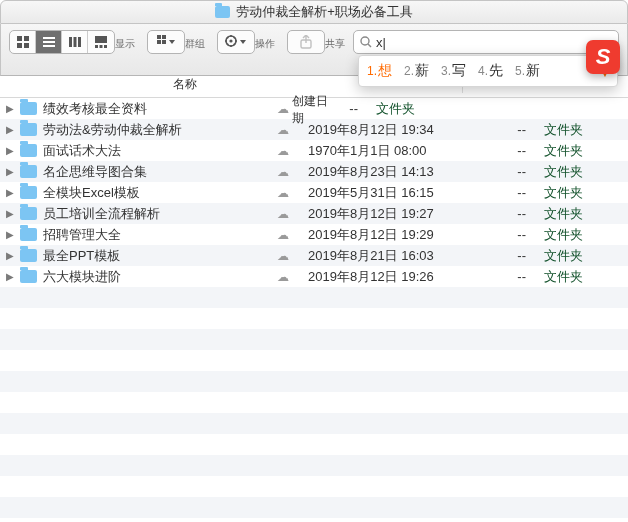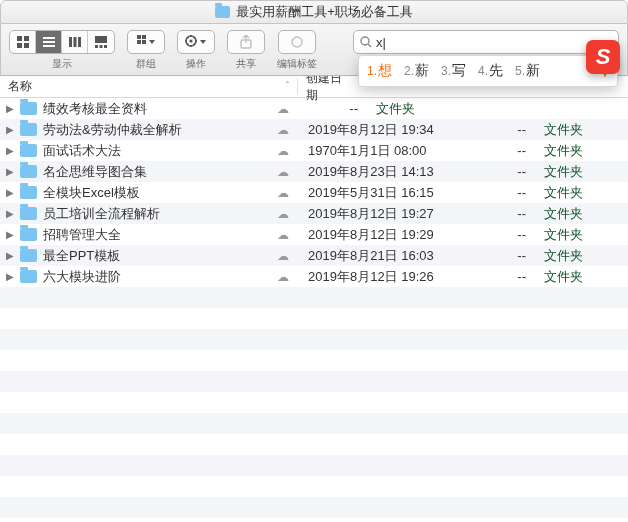--- a/index.html
+++ b/index.html
@@ -1,32 +1,32 @@
 <!DOCTYPE html>
 <html><head>
 <meta charset="utf-8">
 <style>
 * { margin: 0; padding: 0; box-sizing: border-box; font-family: -apple-system, "Helvetica Neue", Arial, sans-serif; }
 body { background: #fff; width: 628px; height: 522px; overflow: hidden; font-size: 13px; color: #333; }
 .window-title { height: 24px; display: flex; align-items: center; justify-content: center; background: linear-gradient(#f7f7f7,#eaeaea); border: 1px solid #c4c4c4; border-radius: 6px 6px 0 0; }
 .window-title .fico { width: 15px; height: 12px; background: #7cc5f3; border-radius: 2px; margin-right: 6px; position: relative; }
 .window-title .fico::before { content:""; position:absolute; top:-3px; left:0; width:7px; height:3px; background:#7cc5f3; border-radius:1px 1px 0 0; }
 .toolbar { height: 52px; background: linear-gradient(#f6f6f6,#e8e8e8); border-left:1px solid #c4c4c4; border-right:1px solid #c4c4c4; border-bottom:1px solid #b6b6b6; display:flex; align-items:flex-start; padding: 6px 8px 0 8px; gap: 12px; position:relative; }
-.seggroup { display:flex; flex-direction:column; align-items:center; }
+.seggroup { display:flex; flex-direction:row; align-items:center; }
 .segbtns { display:flex; height:24px; border:1px solid #b4b4b4; border-radius:5px; overflow:hidden; background:#fcfcfc; }
 .segbtn { width:26px; display:flex; align-items:center; justify-content:center; border-right:1px solid #ccc; color:#555; }
 .segbtn:last-child { border-right:none; }
 .segbtn.active { background:#6f6f6f; color:#fff; }
 .singlebtn { width:38px; height:24px; border:1px solid #b4b4b4; border-radius:5px; background:#fcfcfc; display:flex; align-items:center; justify-content:center; color:#555; }
 .singlebtn.dis { color:#c0c0c0; }
 .cap { font-size:10px; color:#6b6b6b; margin-top:3px; }
 .toolbar .search { position:absolute; right:8px; top:6px; }
 .searchbox { width:266px; height:24px; border:1px solid #b4b4b4; border-radius:5px; background:#fff; display:flex; align-items:center; padding:0 6px; font-size:13px; color:#333; }
 .searchbox .mag { color:#8a8a8a; margin-right:4px; font-size:12px; }
-.headerrow { height:22px; background:#fff; border-bottom:1px solid #d8d8d8; display:flex; align-items:center; font-size:12px; color:#333; }
+.headerrow { height:22px; background:#fff; border-bottom:1px solid #d8d8d8; display:flex; align-items:center; font-size:12px; color:#333;flex-direction:column; }
 .headerrow .col { padding:0 8px; }
 .colname { width:298px; border-right:1px solid #e0e0e0; display:flex; align-items:center; justify-content:space-between; }
 .coldate { width:60px; }
 .rows { height: calc(522px - 24px - 52px - 22px); overflow:hidden; }
 .row { height:21px; display:flex; align-items:center; font-size:13px; }
 .row:nth-child(even){ background:#f3f5f8; }
 .cell-name { width:298px; display:flex; align-items:center; padding-left:6px; gap:6px; }
 .tri { width:8px; color:#7a7a7a; font-size:10px; }
 .fico2 { width:17px; height:13px; background:#7cc5f3; border-radius:2px; position:relative; flex-shrink:0; }
 .fico2::before { content:""; position:absolute; top:-3px; left:0; width:8px; height:3px; background:#7cc5f3; border-radius:1px 1px 0 0; }
@@ -41,21 +41,21 @@
 .ime .cand:first-child .t { color:#ff6a00; }
 .ime .arrows { margin-left:auto; display:flex; flex-direction:column; font-size:8px; color:#bbb; line-height:8px; }
 .ime-logo { position:absolute; top:40px; right:8px; width:34px; height:34px; background:#ef3b2f; border-radius:7px; display:flex; align-items:center; justify-content:center; color:#fff; font-weight:bold; font-style:italic; font-size:22px; box-shadow:0 3px 8px rgba(0,0,0,.3); z-index:11; }
 svg { display:block; }
 </style>
 </head>
 <body>
 
 <div class="window-title">
   <span class="fico"></span>
-  <span>最实用薪酬工具+职场必备工具</span>
+  <span>劳动仲裁全解析+职场必备工具</span>
 </div>
 
 <div class="toolbar">
   <div class="seggroup">
     <div class="segbtns">
       <div class="segbtn">
           <svg width="14" height="14" viewBox="0 0 14 14">
             <rect x="1" y="1" width="5" height="5" fill="currentColor"></rect>
             <rect x="8" y="1" width="5" height="5" fill="currentColor"></rect>
             <rect x="1" y="8" width="5" height="5" fill="currentColor"></rect>

